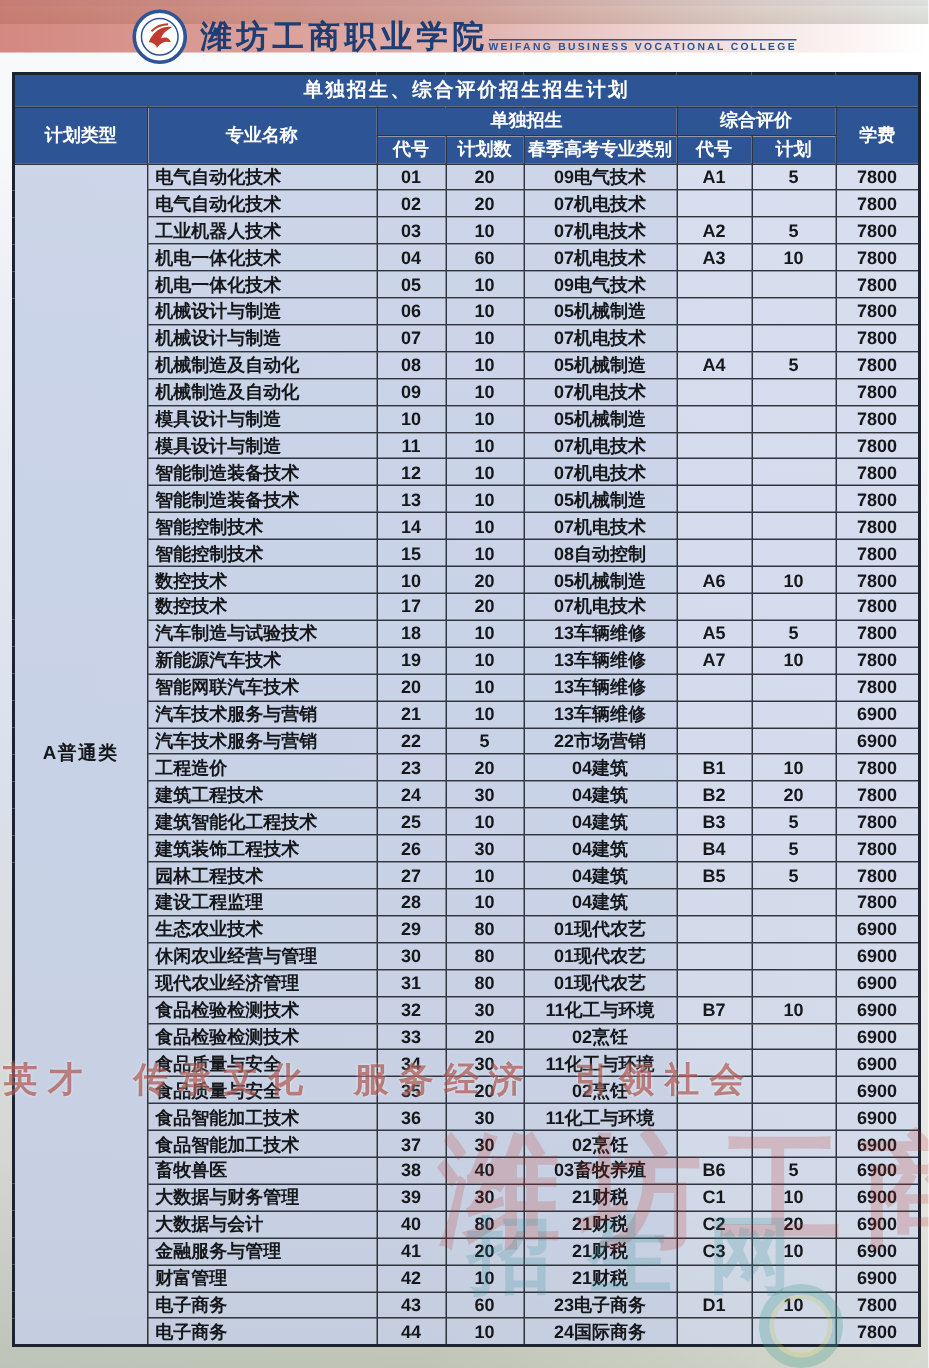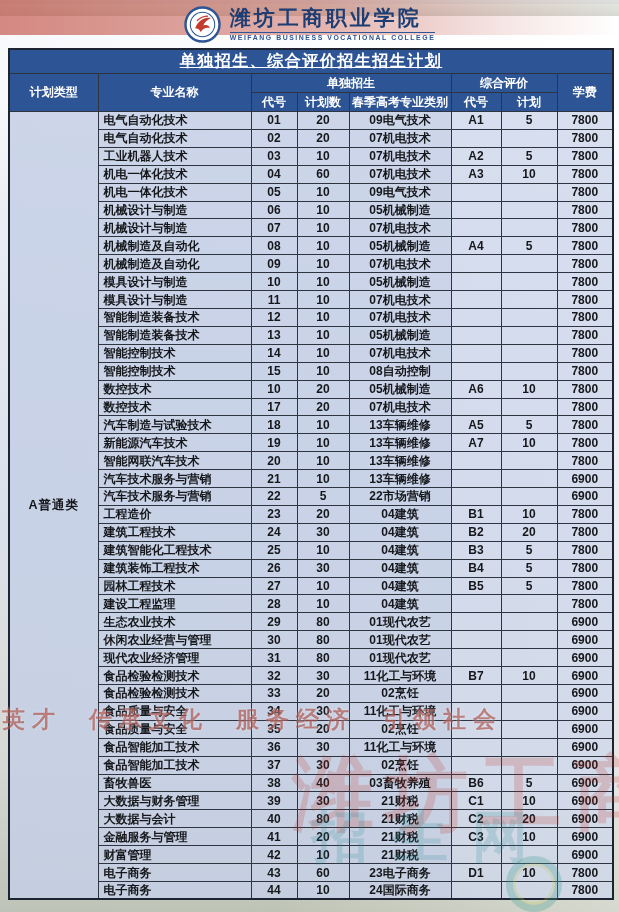--- a/index.html
+++ b/index.html
@@ -31,42 +31,42 @@
     background:linear-gradient(90deg, rgba(188,62,48,.60) 0%, rgba(188,62,48,.40) 50%,
                rgba(188,62,48,.12) 82%, rgba(188,62,48,0) 100%);
   }
 
   
   .masthead {
     position:absolute; top:3px; left:0; width:619px; height:42px; z-index:2;
     display:flex; align-items:center; justify-content:center; gap:9px;
   }
   .emblem { width:37px; height:37px; flex:0 0 auto; }
-  .names { display:flex; flex-direction:column; align-items:flex-start; }
+  .names { display:flex; flex-direction:row; align-items:flex-end; }
   .cn-name {
     font-family:"DejaVu Serif", serif;
     font-size:21px; font-weight:bold; color:#1d3d73; letter-spacing:3px;
     line-height:1.05; white-space:nowrap;
   }
   .en-name {
     margin-top:2px; padding-top:1px; border-top:1.5px solid #2d5494;
     font-size:6.9px; font-weight:bold; color:#2d5494; letter-spacing:1.55px;
     text-align:center; white-space:nowrap; width:100%;
   }
 
   
   table.admission {
     position:absolute; left:8px; top:48px; width:604px; z-index:2;
     border-collapse:collapse; table-layout:fixed;
     border:2px solid #1d2330;
   }
   .admission th, .admission td { border:1px solid #2e3440; overflow:hidden; white-space:nowrap; }
   .title-row th {
     height:22px; background:#2d5494; color:#fff;
-    font-size:16px; font-weight:bold; letter-spacing:1.5px; text-align:center;text-decoration:underline;
+    font-size:13px; font-weight:bold; letter-spacing:1.5px; text-align:center;
   }
   .hdr th {
     background:#2d5494; color:#fff; font-size:12px; font-weight:bold;
     height:19px; text-align:center; padding:0;
   }
   .admission tbody td {
     height:17.91px; padding:0; line-height:1;
     background:rgba(197,207,229,.86);
     font-size:12px; font-weight:bold; color:#15171b; text-align:center;
   }

